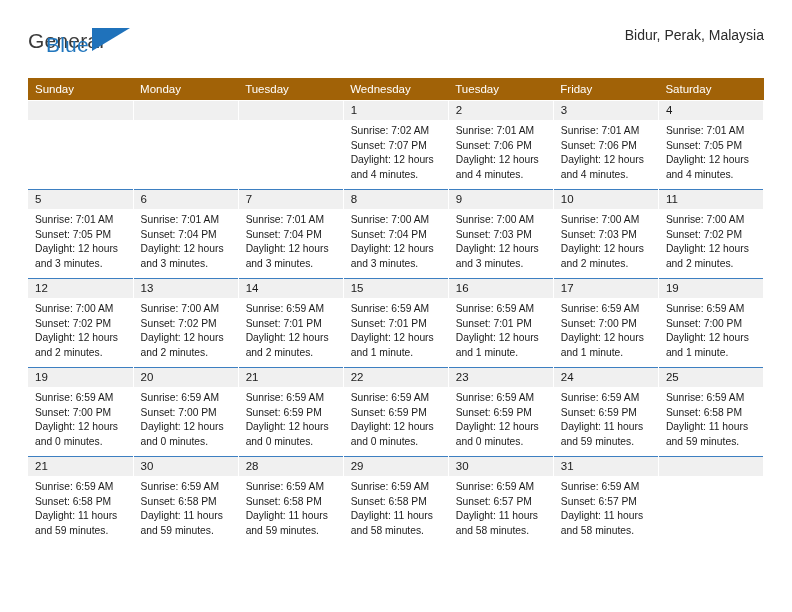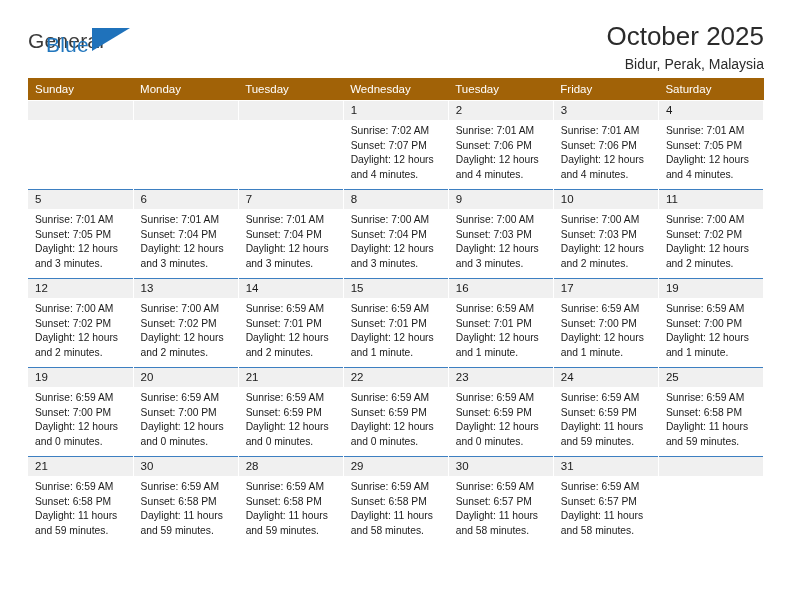--- a/index.html
+++ b/index.html
@@ -144,21 +144,20 @@
 
   <div class="header">
 
     <div class="logo">
       <span class="logo-general">General</span>
       <span class="logo-tri"></span>
       <span class="logo-blue">Blue</span>
     </div>
 
     <div class="title-block">
-      <h1 class="cal-title">October 2025</h1>
       <p class="cal-subtitle">Bidur, Perak, Malaysia</p>
     </div>
 
   </div>
 
   <table class="calendar">
     <thead>
       <tr id="weekday-row">
           <th>Sunday</th>
           <th>Monday</th>

